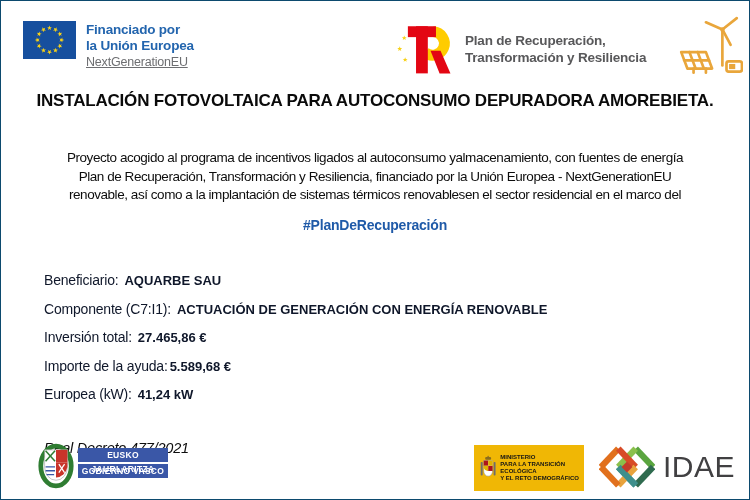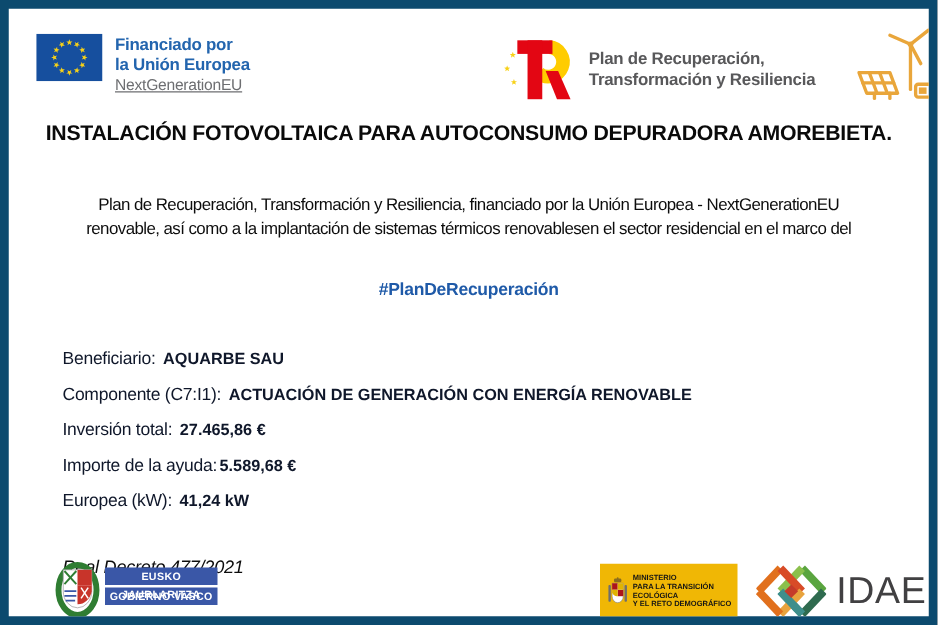--- a/index.html
+++ b/index.html
@@ -1,19 +1,19 @@
 <!DOCTYPE html>
 <html style="--eu-flag-blue: #164f9e; --eu-star-yellow: #f7d117; --eu-text-blue: #2365ae; --nextgen-gray: #6d6e71; --prtr-red: #e30613; --prtr-yellow: #ffcc00; --prtr-text-gray: #58585a; --renewable-orange: #e9a63b; --hashtag-blue: #1f5aa8; --gv-banner-blue: #3a57a7; --gv-green: #2f7d32; --gv-red: #c8342a; --eve-dark: #1d1d1b; --eve-teal: #1e7fa0; --eve-green: #4fae4e; --ministry-yellow: #f0b705; --idae-text: #414042;"><head>
 <meta charset="utf-8">
 <style>
   html,body{margin:0;padding:0;background:#888;}
   .page{
     position:relative;width:750px;height:500px;background:#ffffff;
     font-family:"Liberation Sans",sans-serif;color:#111;overflow:hidden;
-    border:7px solid #0c4a6e;box-sizing:border-box;margin:0 auto;
+    border:1px solid #0c4a6e;box-sizing:border-box;margin:0 auto;
   }
   
   .eu-logo{position:absolute;left:22px;top:20px;display:flex;gap:10px;align-items:flex-start;}
   .eu-text{padding-top:1px;}
   .eu-text .l1,.eu-text .l2{font-weight:bold;font-size:13.5px;line-height:16px;color:var(--eu-text-blue);letter-spacing:-0.2px;}
   .eu-text .l3{font-size:12.5px;line-height:16px;color:var(--nextgen-gray);letter-spacing:-0.2px;text-decoration:underline;}
   .prtr-logo{position:absolute;left:396px;top:16px;display:flex;gap:10px;}
   .prtr-text{padding-top:15px;}
   .prtr-text div{font-weight:bold;font-size:13.5px;line-height:17px;color:var(--prtr-text-gray);letter-spacing:-0.2px;}
   .renew{position:absolute;left:674px;top:12px;}
@@ -117,20 +117,21 @@
         <rect x="65.5" y="50" width="2" height="4"></rect>
       </g>
       <circle cx="46" cy="16" r="2.2" style="fill:var(--renewable-orange)"></circle>
       <rect x="52.5" y="49.5" width="6" height="5" style="fill:var(--renewable-orange)"></rect>
     </svg>
   </div>
 
   <div class="title">INSTALACIÓN FOTOVOLTAICA PARA AUTOCONSUMO DEPURADORA AMOREBIETA.</div>
 
   <div class="para">
+    <div>Proyecto  acogido al programa de incentivos ligados al autoconsumo yalmacenamiento, con fuentes de energía</div>
     <div>Plan de Recuperación, Transformación y Resiliencia, financiado por la Unión Europea - NextGenerationEU</div>
     <div>renovable, así como a la implantación de sistemas térmicos renovablesen el sector residencial en el marco del</div>
   </div>
 
   <div class="hashtag">#PlanDeRecuperación</div>
 
   <div class="fields">
     <div class="frow">
       <span class="lab">Beneficiario:</span><span class="val">AQUARBE SAU</span>
     </div>

